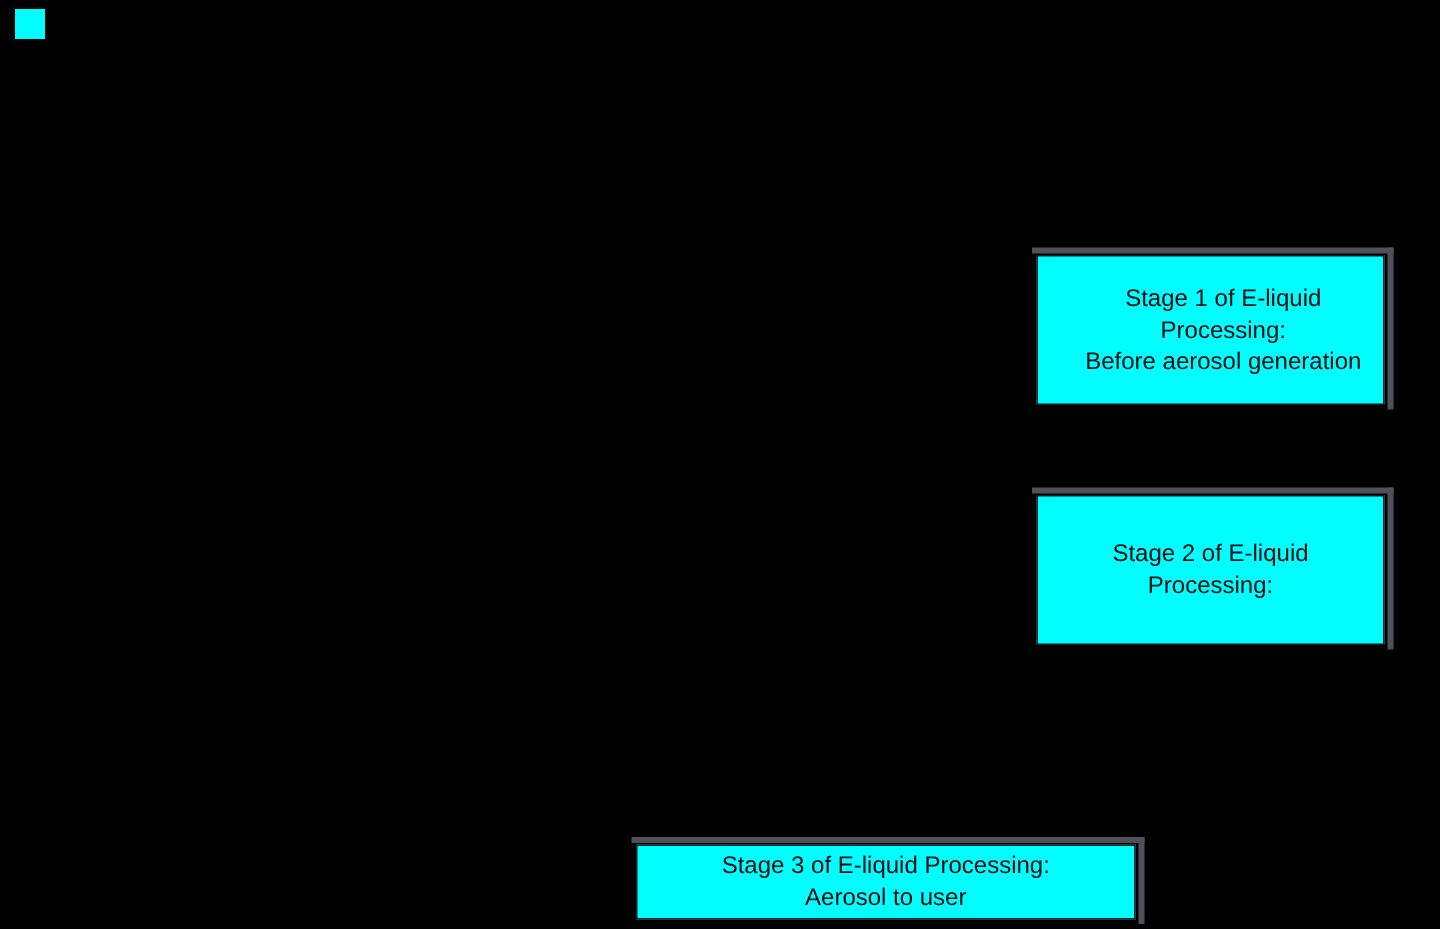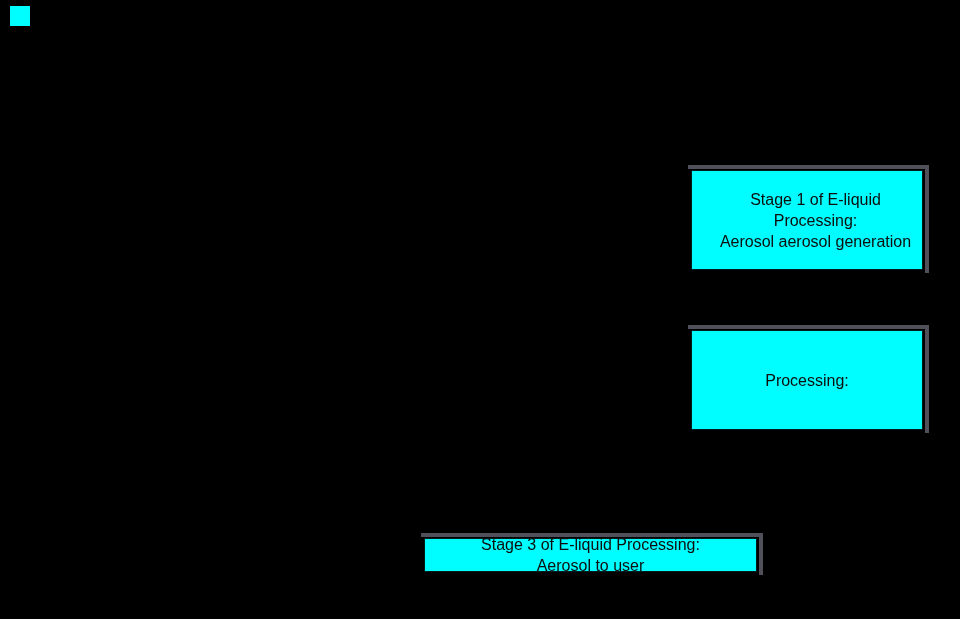--- a/index.html
+++ b/index.html
@@ -44,21 +44,21 @@
     position: absolute;
     right: -7px;
     top: -6px;
     bottom: -4px;
     width: 4px;
     background: var(--node-shadow);
     display: block;
   }
   #node-stage-1 { left: 691px; top: 170px; width: 232px; height: 100px; padding-left: 17px; }
   #node-stage-2 { left: 691px; top: 330px; width: 232px; height: 100px; }
-  #node-stage-3 { left: 424px; top: 538px; width: 333px; height: 34px; }
+  #node-stage-3 { left: 424px; top: 563px; width: 333px; height: 50px; }
   #corner-marker {
     position: absolute;
     left: 10px;
     top: 6px;
     width: 20px;
     height: 20px;
     background: var(--node-fill);
   }
 </style>
 </head>
@@ -66,26 +66,27 @@
 
 <div id="canvas">
 
   <div id="corner-marker"></div>
 
   <div class="node" id="node-stage-1">
     <i class="shadow-top"></i>
     <i class="shadow-right"></i>
     <div class="node-line">Stage 1 of E-liquid</div>
     <div class="node-line">Processing:</div>
-    <div class="node-line">Aerosol aerosol generation</div>
+    <div class="node-line">Before aerosol generation</div>
   </div>
 
   <div class="node" id="node-stage-2">
     <i class="shadow-top"></i>
     <i class="shadow-right"></i>
+    <div class="node-line">Stage 2 of E-liquid</div>
     <div class="node-line">Processing:</div>
   </div>
 
   <div class="node" id="node-stage-3">
     <i class="shadow-top"></i>
     <i class="shadow-right"></i>
     <div class="node-line">Stage 3 of E-liquid Processing:</div>
     <div class="node-line">Aerosol to user</div>
   </div>
 

